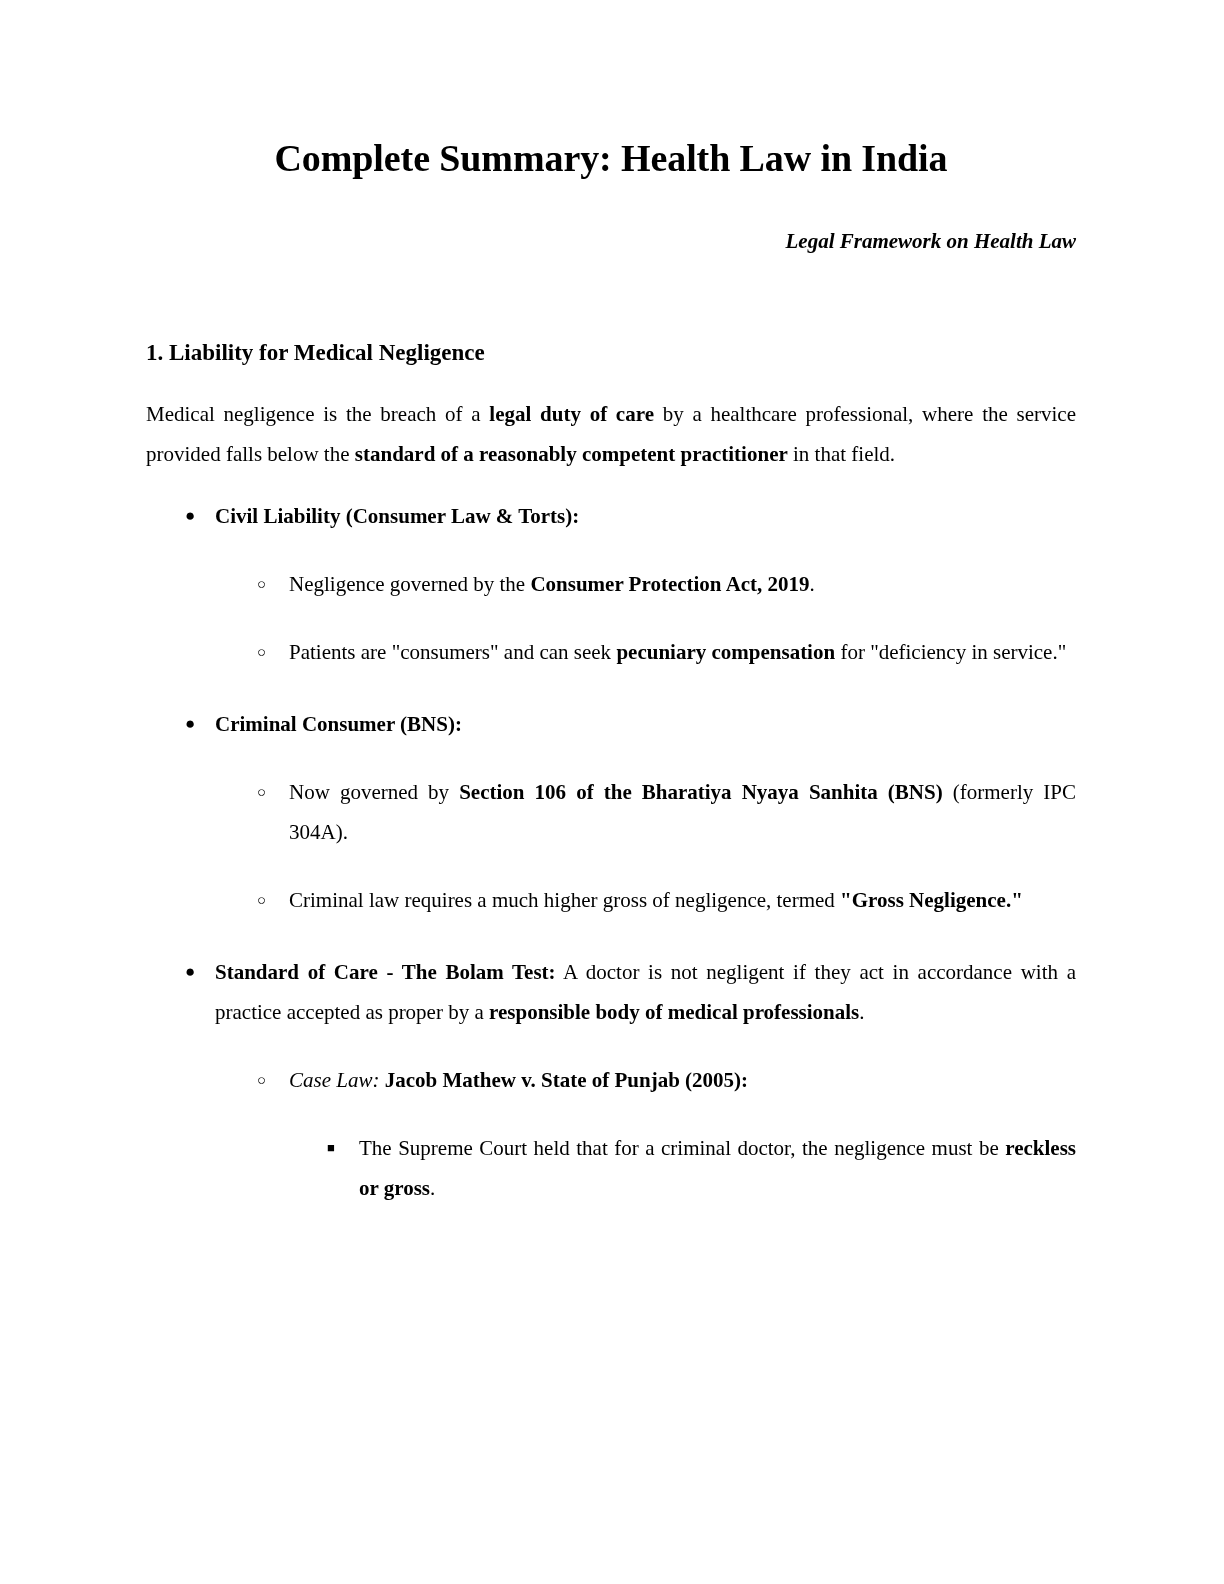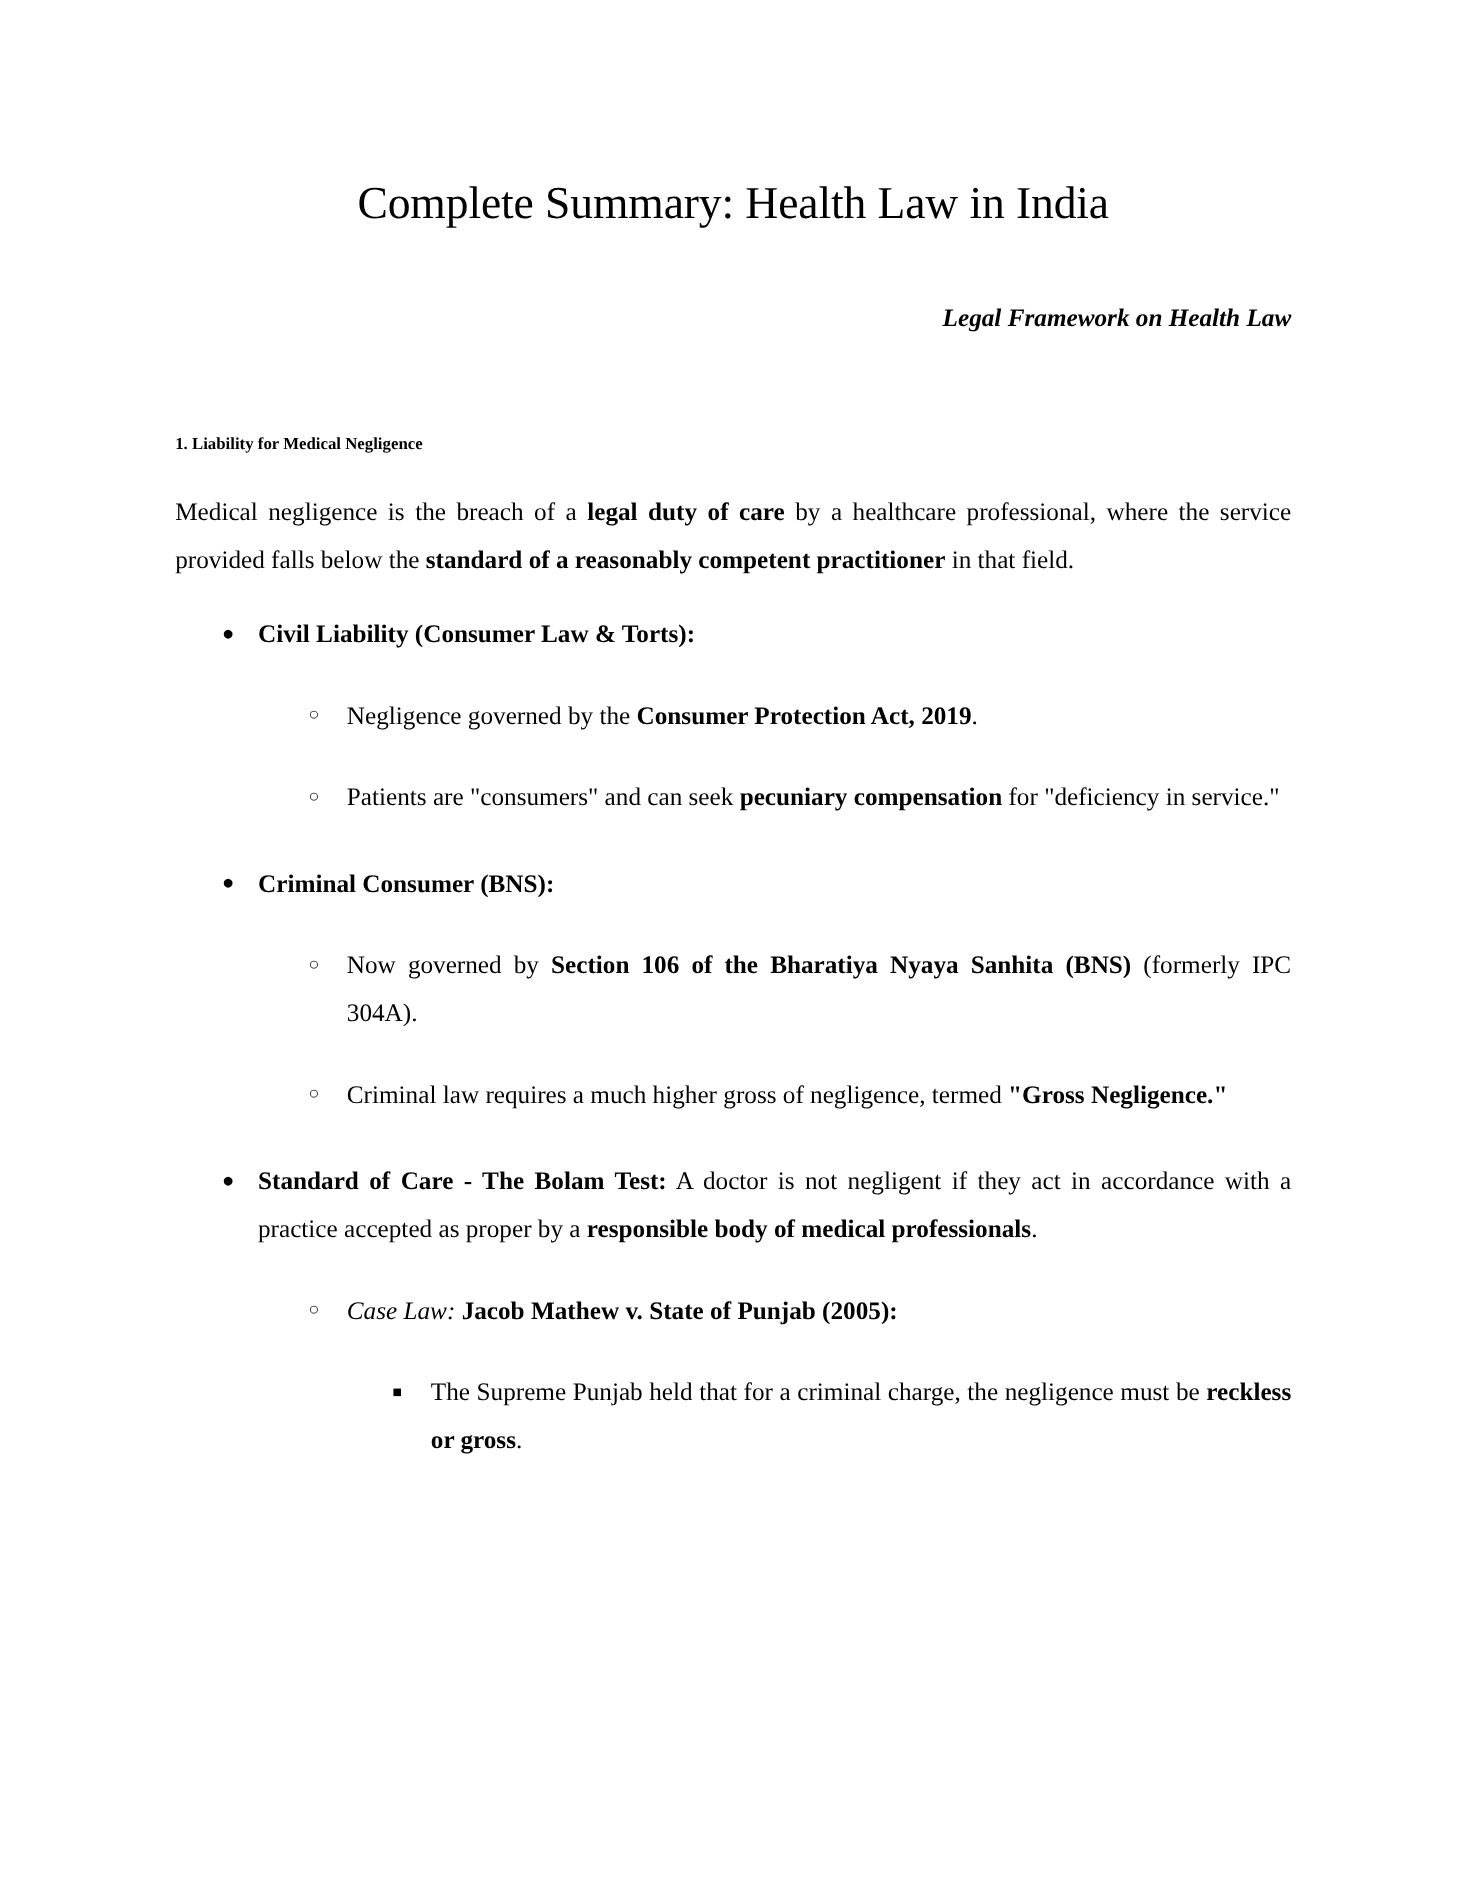--- a/index.html
+++ b/index.html
@@ -19,43 +19,43 @@
     position: relative;
     width: 1224px;
     height: 1584px;
     background: #ffffff;
     box-sizing: border-box;
     padding: 0 148px 0 146px;
   }
 
   
   .doc-title {
-    margin: 16px;
+    margin: 4px;
     padding-top: 132px;
     text-align: center;
     font-size: 38px;
-    font-weight: normal;
+    font-weight: bold;
     line-height: 1.18;
     letter-spacing: -0.1px;
   }
 
   .doc-subtitle {
     margin: 0;
     padding-top: 44px;
     text-align: right;
     font-size: 21px;
     font-weight: bold;
     font-style: italic;
     line-height: 1.2;
   }
 
   .section-heading {
     margin: 0;
     padding-top: 84px;
-    font-size: 14px;
+    font-size: 23px;
     font-weight: bold;
     line-height: 1.3;
   }
 
   .body-para {
     margin: 0;
     padding-top: 26px;
     font-size: 21px;
     line-height: 40px;
     text-align: justify;
@@ -160,20 +160,20 @@
       <span class="itxt"><span class="b">Standard of Care - The Bolam Test:</span><span> A doctor is not negligent if they act in accordance with a practice accepted as proper by a </span><span class="b">responsible body of medical professionals</span><span>.</span></span>
     </li>
     <ul class="lvl lvl2">
       <li class="item">
         <span class="bullet">○</span>
         <span class="itxt"><span class="i">Case Law:</span><span class="b"> Jacob Mathew v. State of Punjab (2005):</span></span>
       </li>
       <ul class="lvl lvl3">
         <li class="item">
           <span class="bullet">■</span>
-          <span class="itxt"><span>The Supreme Punjab held that for a criminal charge, the negligence must be </span><span class="b">reckless or gross</span><span>.</span></span>
+          <span class="itxt"><span>The Supreme Court held that for a criminal doctor, the negligence must be </span><span class="b">reckless or gross</span><span>.</span></span>
         </li>
       </ul>
     </ul>
 
   </ul>
 
 </div>
 
 </body></html>

